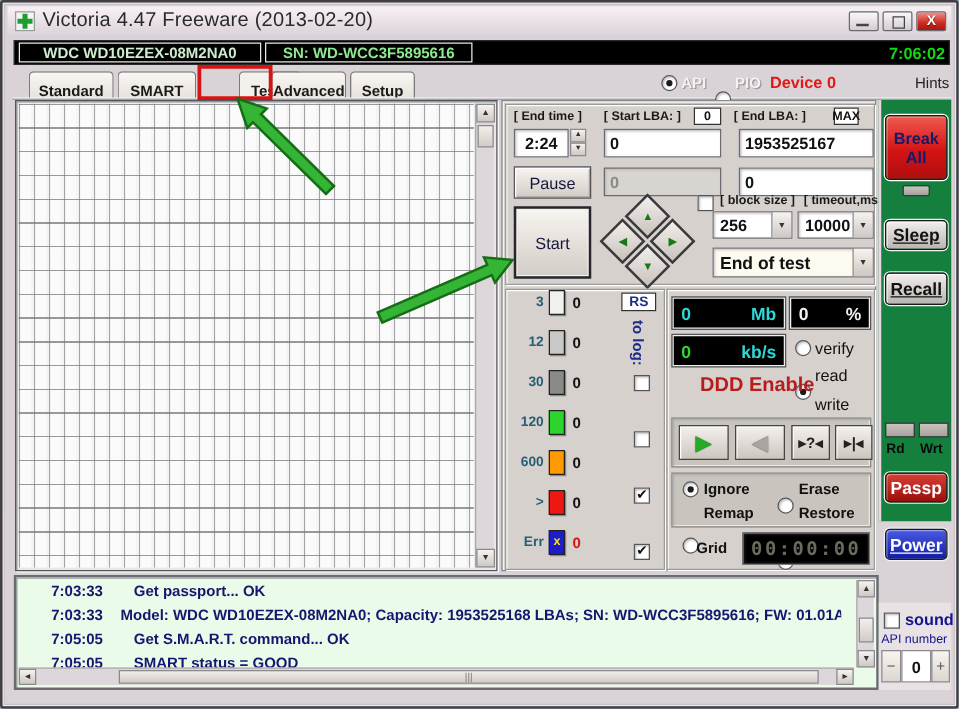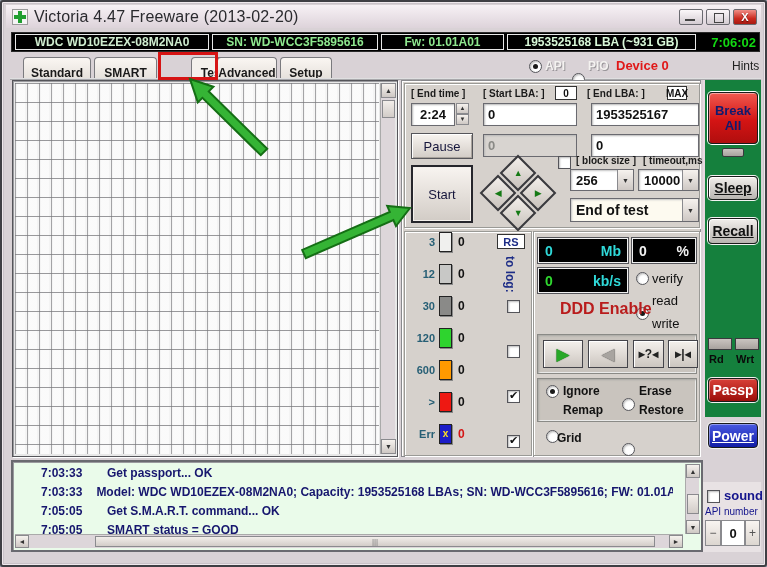--- a/index.html
+++ b/index.html
@@ -135,22 +135,20 @@
     <div class="win-btns">
       <div class="wbtn min"></div>
       <div class="wbtn max"></div>
       <div class="wbtn close">X</div>
     </div>
   </div>
 
   <div class="abs infobar">
     <div class="seg" style="left:3px;width:194px;color:#cfeccf;">WDC WD10EZEX-08M2NA0</div>
     <div class="seg" style="left:200px;width:166px;color:#8fe88f;">SN: WD-WCC3F5895616</div>
-    <div class="seg" style="left:369px;width:123px;color:#8fe88f;">Fw: 01.01A01</div>
-    <div class="seg" style="left:495px;width:189px;color:#d8f8d8;">1953525168 LBA (~931 GB)</div>
     <div class="clock" style="left:686px;width:58px;color:#12d812;">7:06:02</div>
   </div>
 
   <div class="tab" style="left:21px;width:68px;">Standard</div>
   <div class="tab" style="left:92px;width:63px;">SMART</div>
   <div class="tab active" style="left:162px;width:50px;margin-left:27px;">Tests</div>
   <div class="tab" style="left:215px;width:60px;">Advanced</div>
   <div class="tab" style="left:278px;width:52px;">Setup</div>
   <div class="abs tabline"></div>
   <div class="abs red-box"></div>
@@ -310,20 +308,21 @@
         <div class="abs radio" style="left:84px;top:6px;"></div>
         <div class="abs act-label" style="left:101px;top:5px;">Erase</div>
         <div class="abs radio" style="left:8px;top:25px;"></div>
         <div class="abs act-label" style="left:25px;top:24px;">Remap</div>
         <div class="abs radio" style="left:84px;top:25px;"></div>
         <div class="abs act-label" style="left:101px;top:24px;">Restore</div>
       </div>
 
       <div class="abs cb checked" style="left:6px;top:200px;"></div>
       <div class="abs act-label" style="left:23px;top:199px;">Grid</div>
+      <div class="abs lcd" style="left:60px;top:194px;width:102px;height:26px;">00:00:00</div>
     </div>
   </div>
 
   <div class="abs slate">
     <div class="side-btn breakall" style="top:12px;height:52px;">
       <div><span>Break</span><br>
       <span>All</span></div>
     </div>
     <div class="led" style="left:17px;top:68px;width:22px;height:9px;"></div>
     <div class="side-btn graybtn" style="top:96px;height:24px;">

